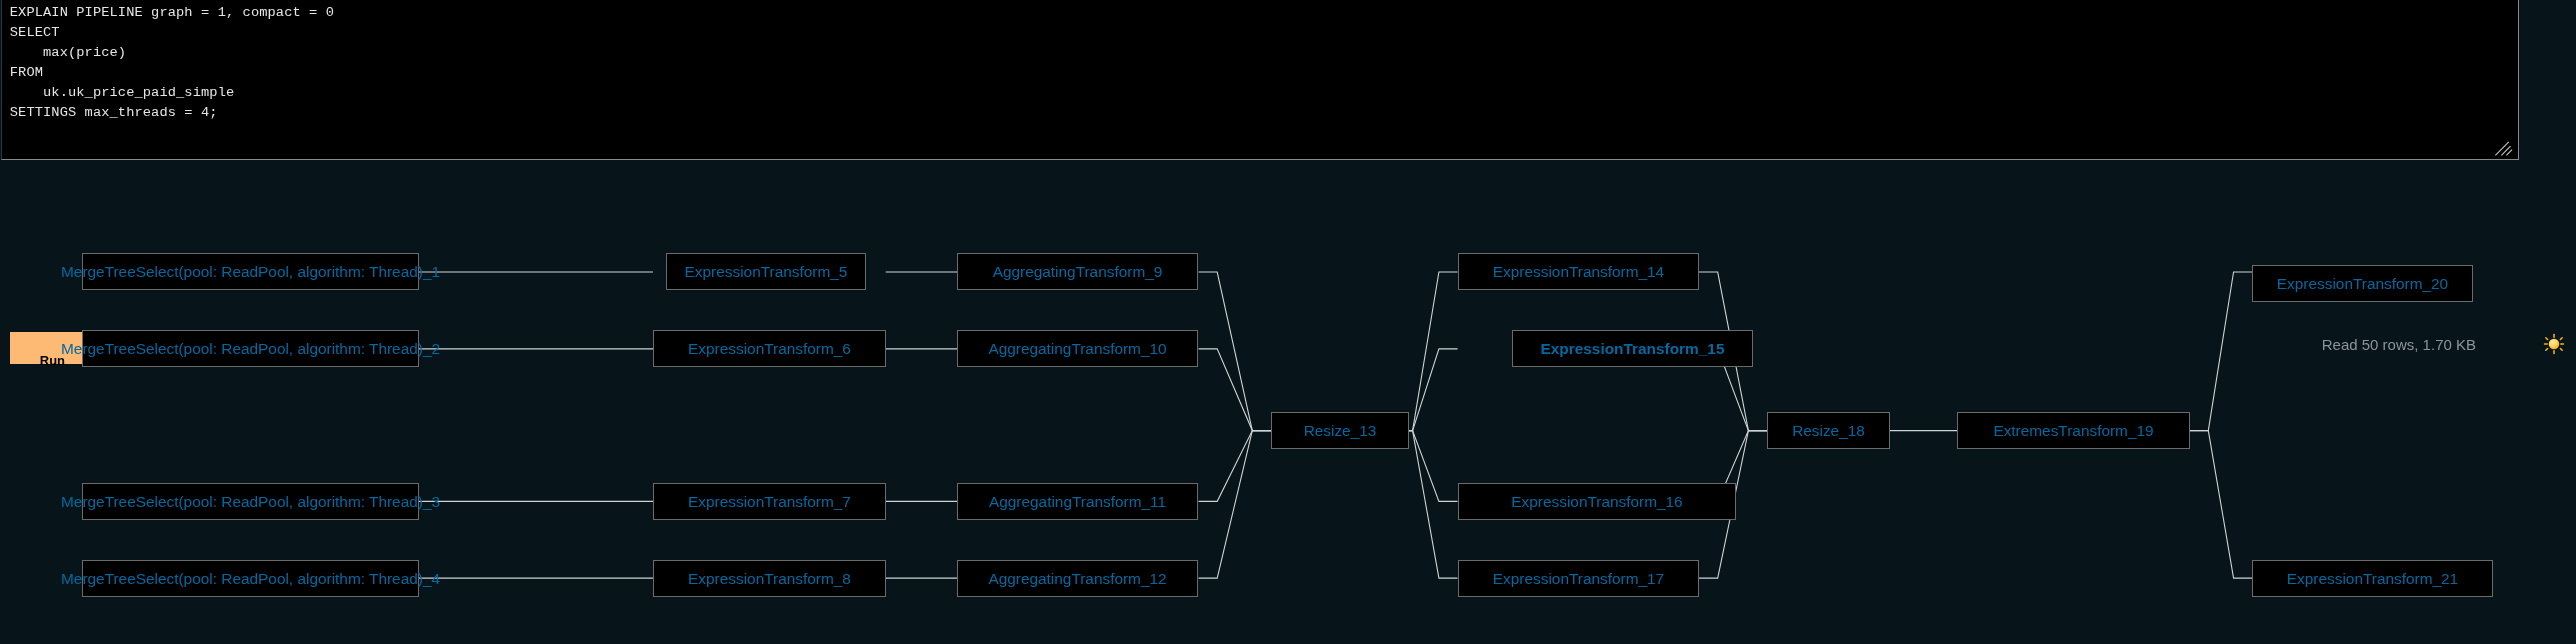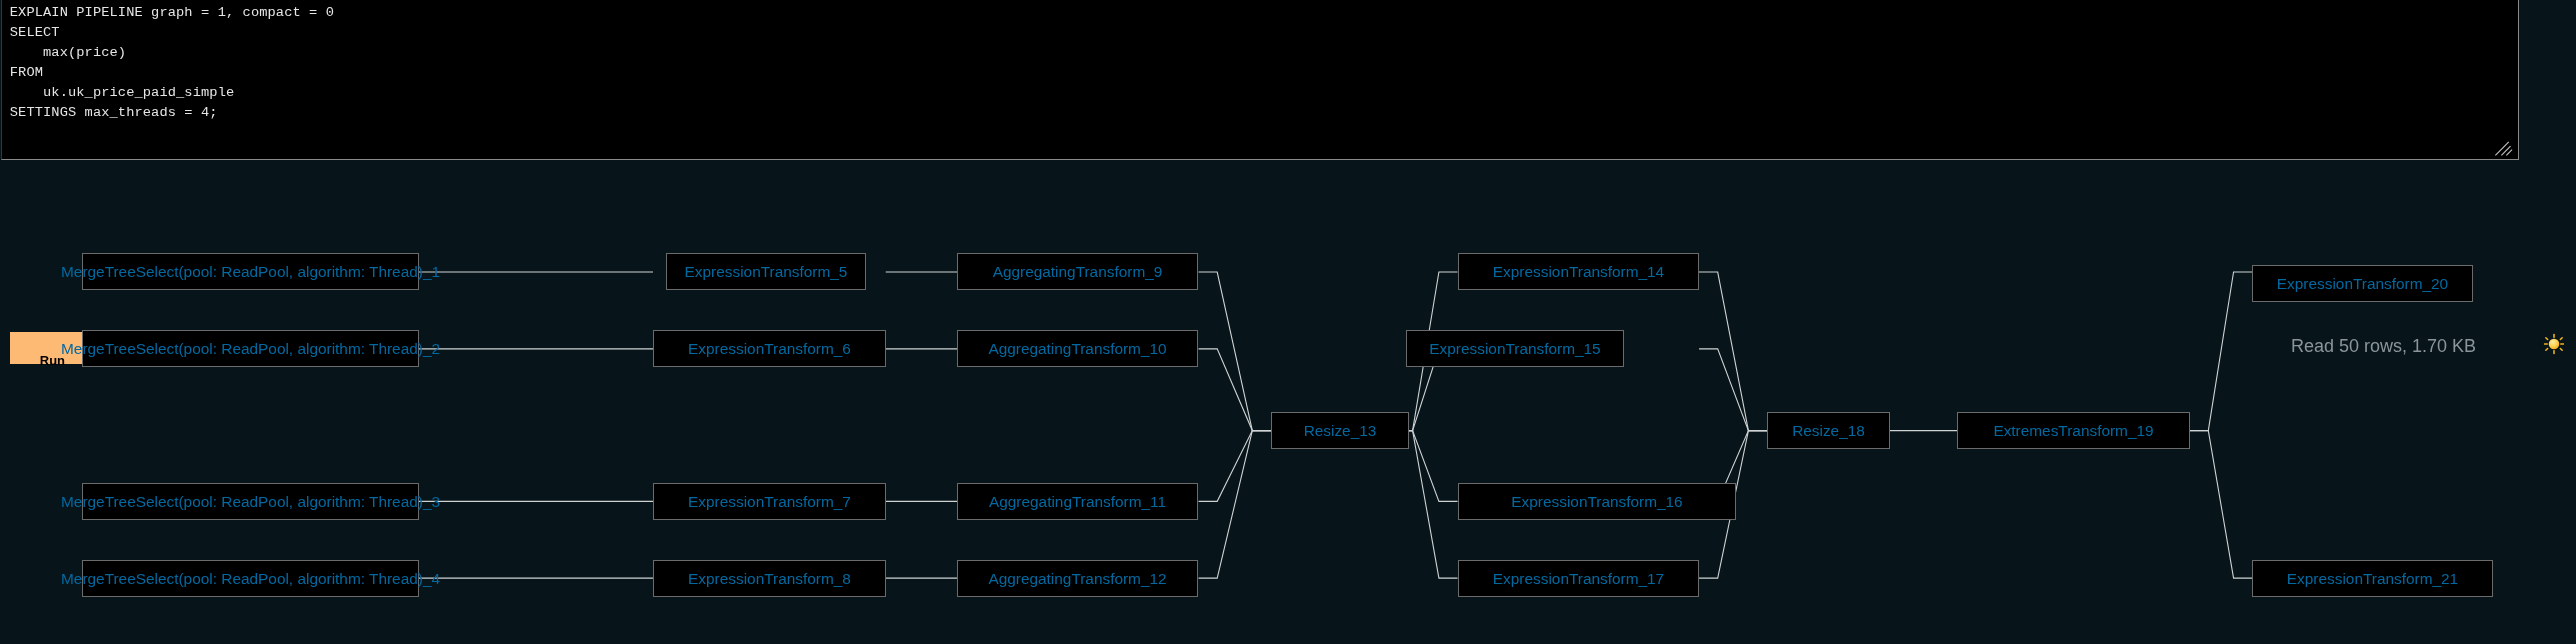--- a/index.html
+++ b/index.html
@@ -125,21 +125,21 @@
     top: 175px;
     font-size: 15px;
     color: #8b9499;
     white-space: nowrap;
   }
 
   .stats-text {
     position: absolute;
     right: 100px;
     top: 175px;
-    font-size: 18px;
+    font-size: 15px;
     color: #8b9499;
     white-space: nowrap;
     text-align: right;
   }
 
   .theme-toggle {
     position: absolute;
     left: 2543px;
     top: 172px;
     width: 22px;
@@ -297,21 +297,21 @@
         </div>
         <div class="node" style="left: 957px; top: 356px; width: 241px;">
           <span>AggregatingTransform_12</span>
         </div>
         <div class="node" style="left: 1271px; top: 208px; width: 138px;">
           <span>Resize_13</span>
         </div>
         <div class="node" style="left: 1458px; top: 49px; width: 241px;">
           <span>ExpressionTransform_14</span>
         </div>
-        <div class="node" style="left: 1406px; top: 126px; width: 218px;">
+        <div class="node" style="left: 1512px; top: 126px; width: 241px; font-weight: bold;">
           <span>ExpressionTransform_15</span>
         </div>
         <div class="node" style="left: 1458px; top: 279px; width: 278px;">
           <span>ExpressionTransform_16</span>
         </div>
         <div class="node" style="left: 1458px; top: 356px; width: 241px; justify-content: center;">
           <span>ExpressionTransform_17</span>
         </div>
         <div class="node" style="left: 1767px; top: 208px; width: 123px;">
           <span>Resize_18</span>

